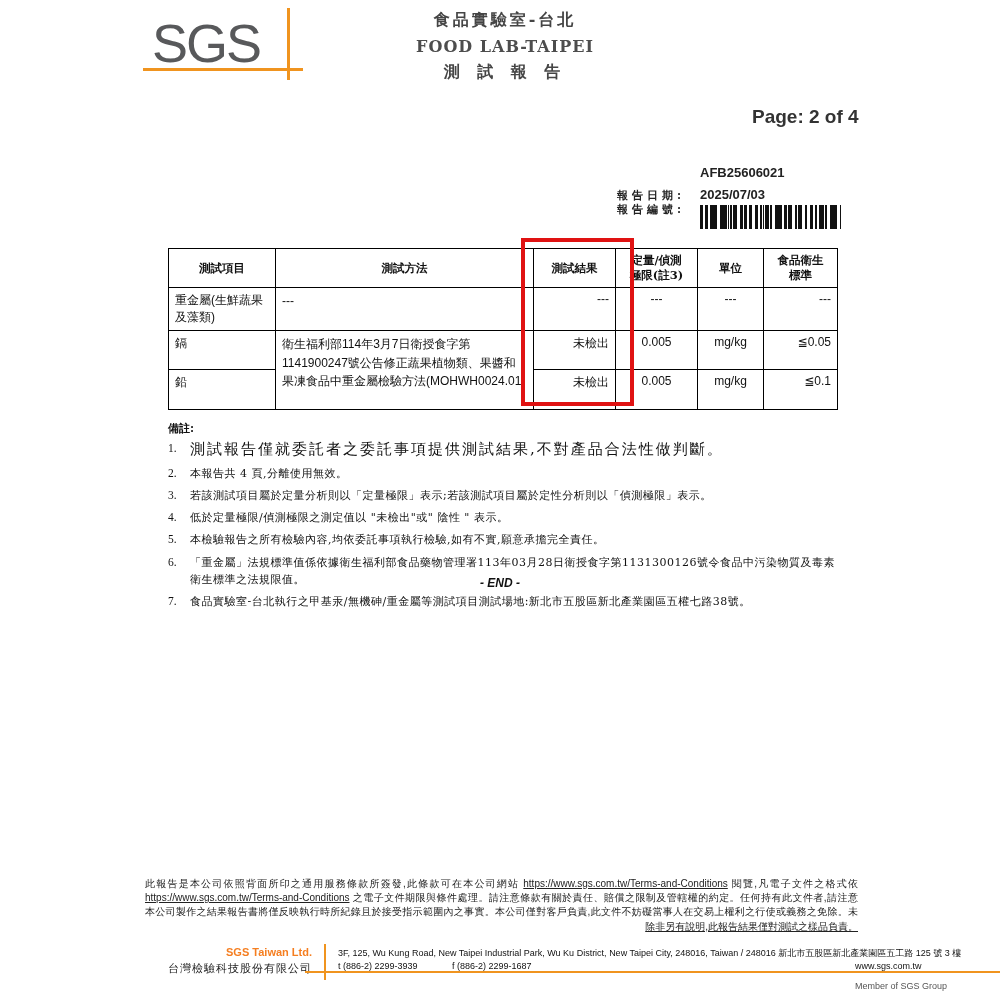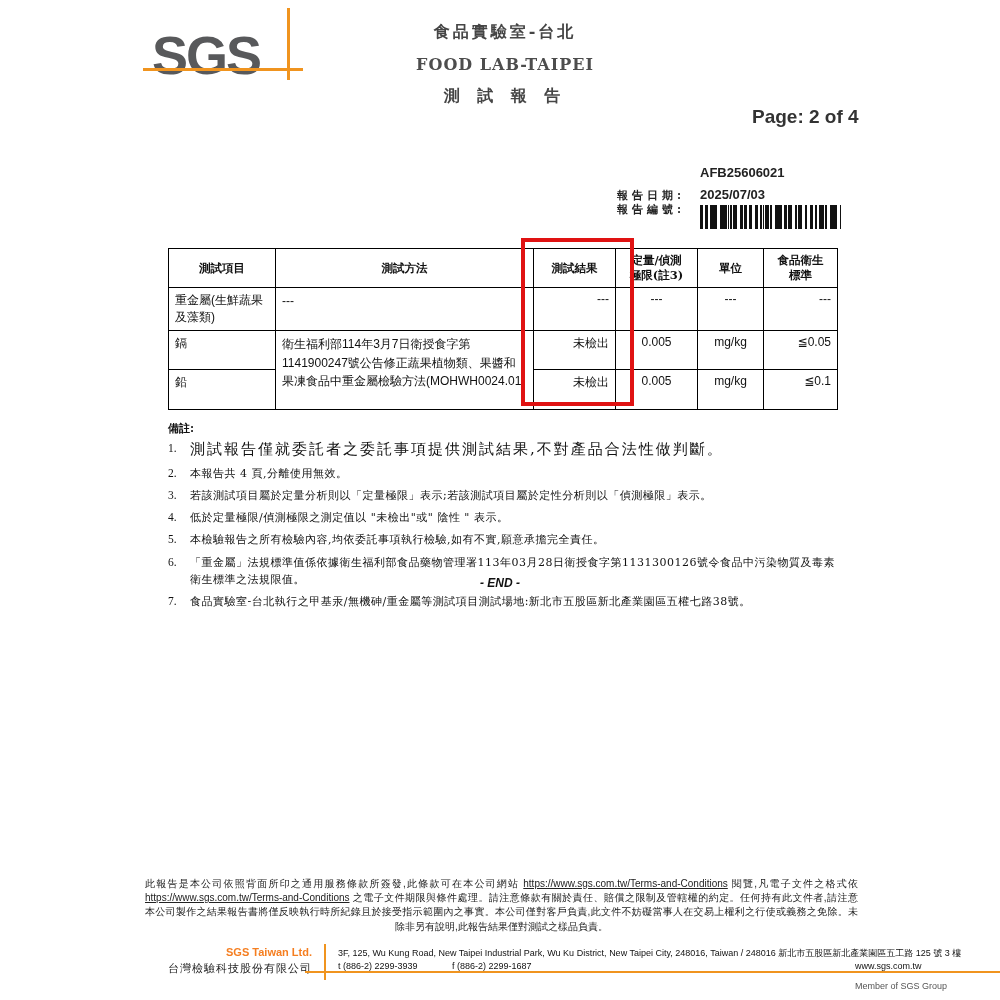--- a/index.html
+++ b/index.html
@@ -6,28 +6,28 @@
   body { background:#ffffff; }
   #page {
     position:relative; width:1000px; height:1000px; background:#fff;
     font-family:"Liberation Sans","DejaVu Sans",sans-serif; color:#1c1c1c;
     overflow:hidden;
   }
   .abs { position:absolute; }
   .serif { font-family:"DejaVu Serif","Liberation Serif",serif; }
 
   
-  .logo-text { left:152px; top:24px; font-size:54px; font-weight:bold;
+  .logo-text { left:152px; top:12px; font-size:54px; font-weight:normal;
     color:#58595b; letter-spacing:-2px; font-family:"Liberation Sans",sans-serif; }
   .logo-vline { left:287px; top:8px; width:3px; height:72px; background:#f0941f; }
   .logo-hline { left:143px; top:68px; width:160px; height:3px; background:#f0941f; }
 
   
   .title-block { left:320px; top:10px; width:370px; text-align:center; color:#454545; }
-  .title-block div { margin-bottom:6px; font-weight:bold;margin-top:12px; }
+  .title-block div { margin-bottom:6px; font-weight:bold; }
   .t-zh { font-size:16px; letter-spacing:3px; }
   .t-en { font-size:16px; letter-spacing:1px; color:#4d4d4d; }
   .t-zh2 { font-size:16px; letter-spacing:6px; }
   .t-en2 { font-size:16px; color:#555; }
 
   .page-label { left:752px; top:106px; font-size:19px; font-weight:600; color:#333; }
 
   
   .meta-label { font-size:11px; font-weight:bold; letter-spacing:4px; color:#222; }
   .meta-value { font-size:13px; font-weight:bold; color:#222; }
@@ -72,21 +72,21 @@
     font-family:"Liberation Serif",serif; }
   .note-text { flex:1; font-size:11px; line-height:1.55; letter-spacing:0.5px; }
   .note-row.big .note-text { font-size:15px; letter-spacing:2px; line-height:1.3; }
   .end-label { left:390px; top:576px; width:220px; text-align:center;
     font-size:12px; font-weight:bold; color:#111;font-style:italic; }
 
   
   .legal { left:145px; top:877px; width:713px; font-size:10px; line-height:14.2px;
     color:#222; }
   .legal .jline { text-align:justify; text-align-last:justify; }
-  .legal .lastline { text-align:center; }
+  .legal .lastline { text-align:right;text-decoration:underline; }
   .legal .url { text-decoration:underline; }
   .co-block { left:145px; top:946px; width:167px; text-align:right; }
   .co-en { font-size:11px; font-weight:bold; color:#f57e20; }
   .co-zh { font-size:11px; color:#222; margin-top:3px;
     font-family:"DejaVu Serif","Liberation Serif",serif; letter-spacing:1px; }
   .co-vline { left:324px; top:944px; width:2px; height:36px; background:#f0941f; }
   .addr { left:338px; top:947px; width:660px; font-size:9px; color:#111;
     white-space:nowrap; overflow:hidden; }
   .contact-tel { left:338px; top:961px; font-size:9px; color:#111; }
   .contact-fax { left:452px; top:961px; font-size:9px; color:#111; }

